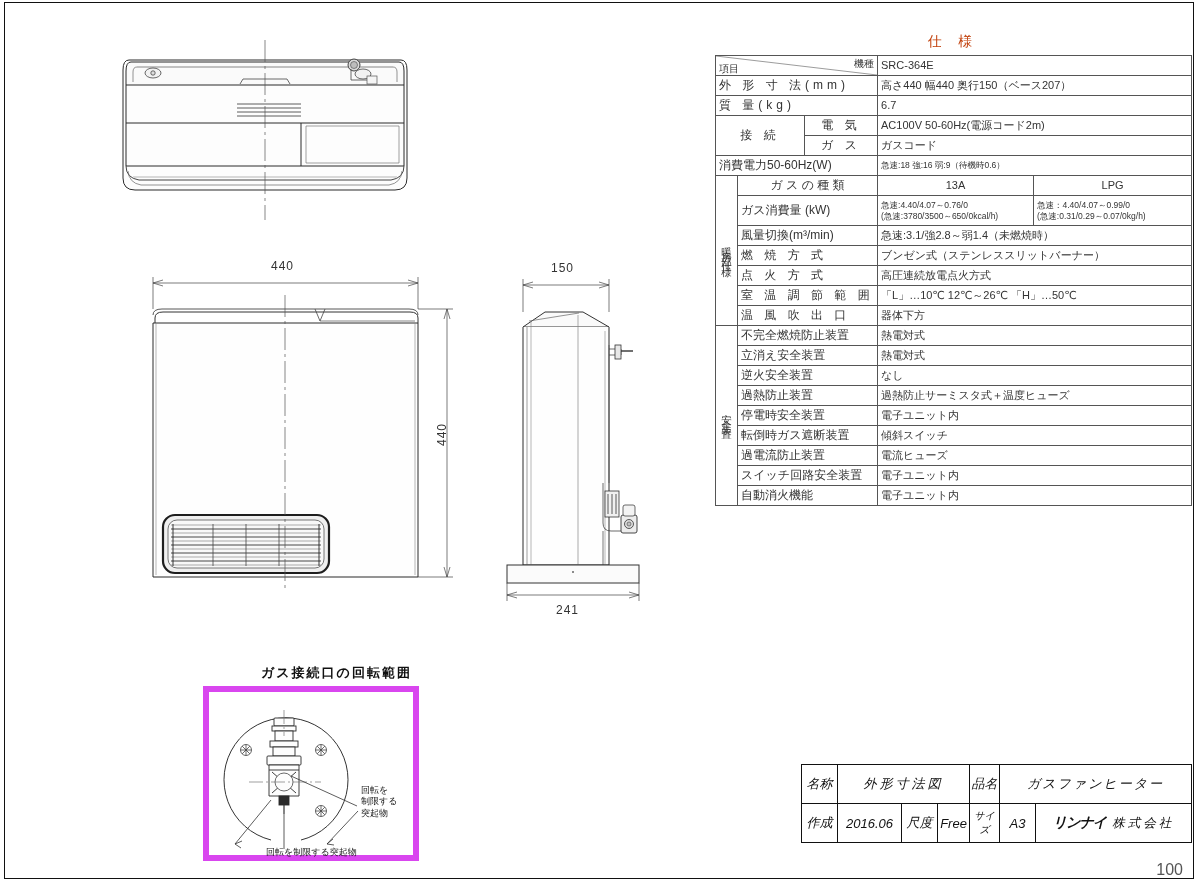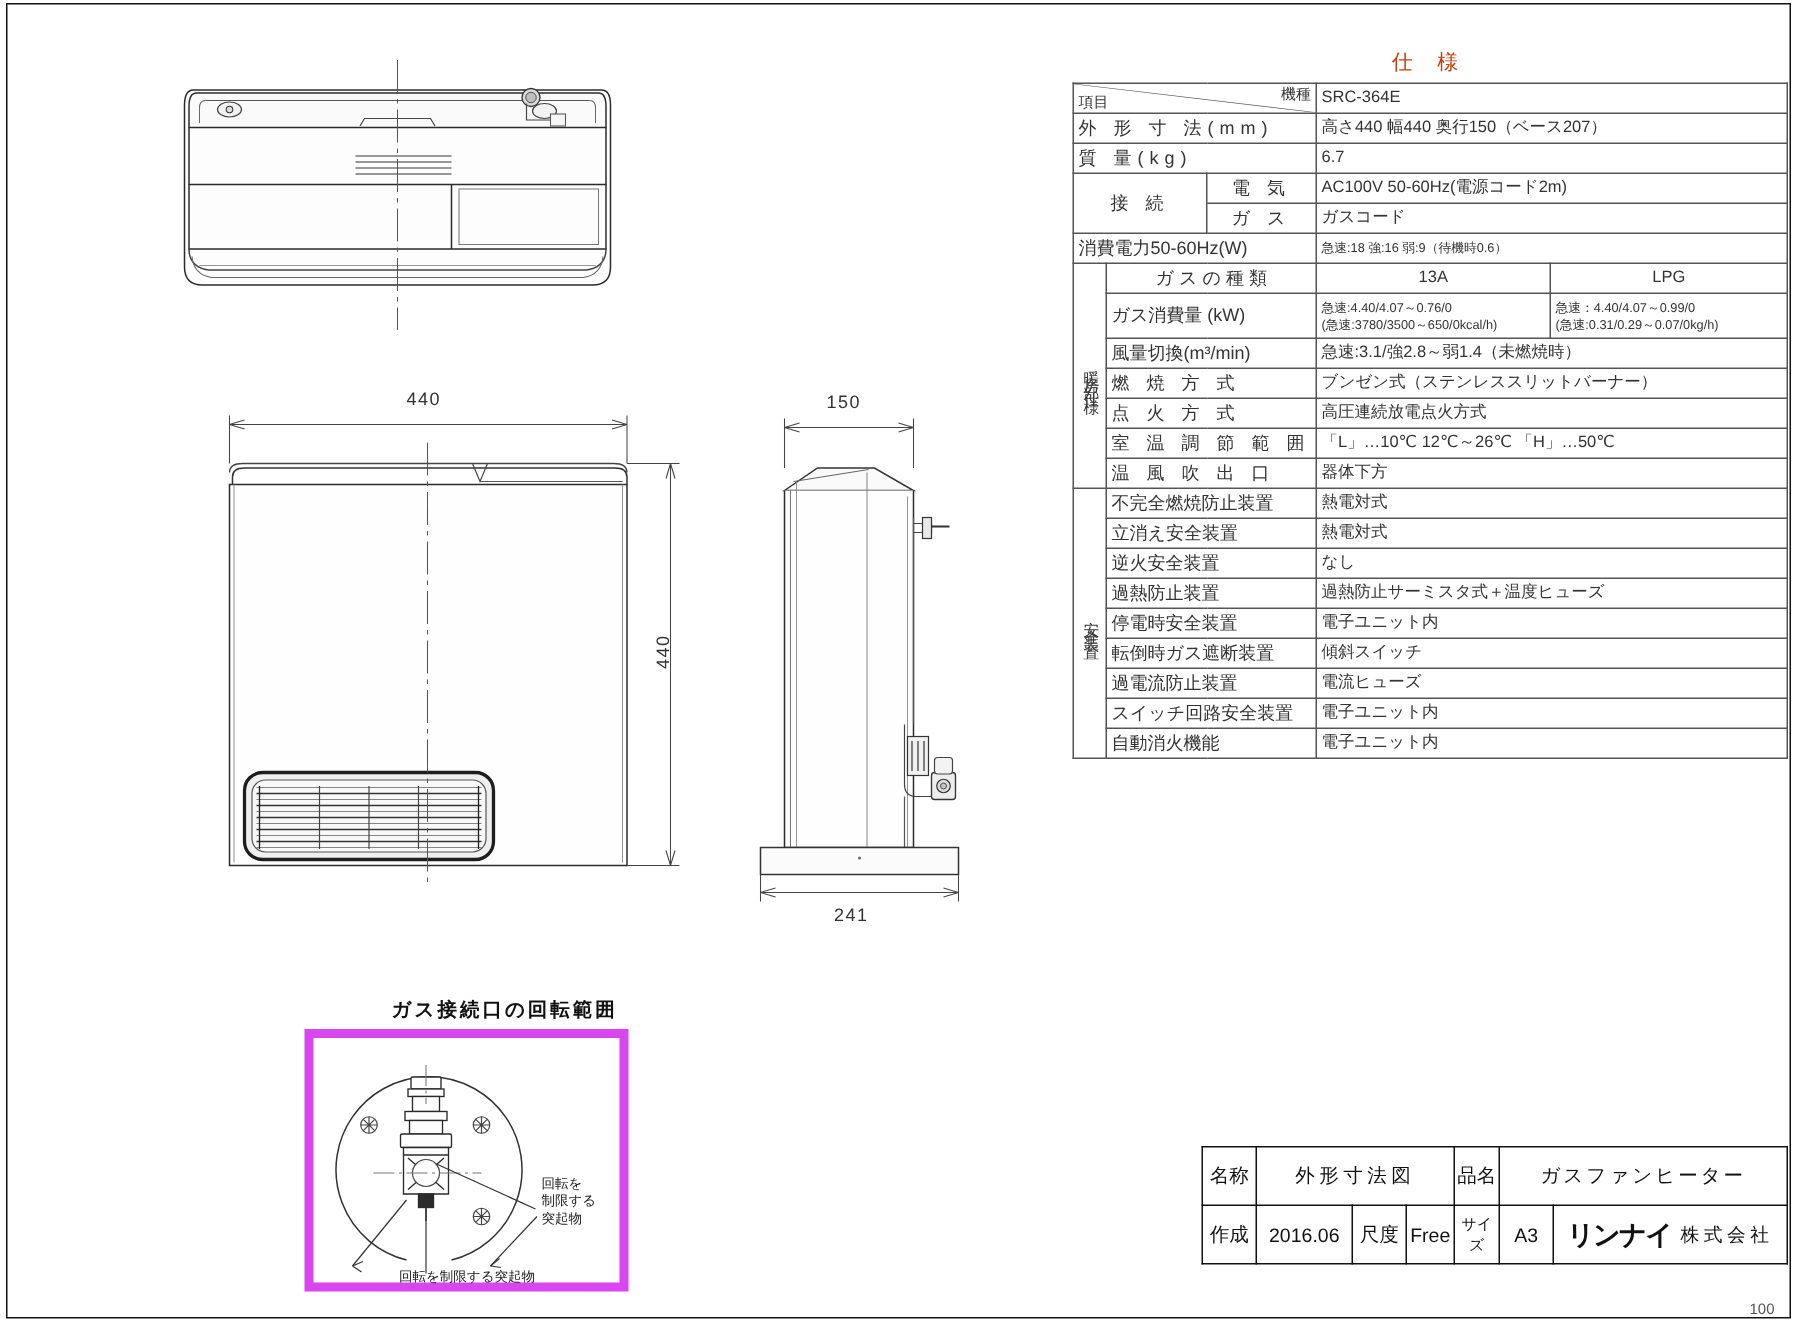--- a/index.html
+++ b/index.html
@@ -31,30 +31,30 @@
   td.c{text-align:center;}
   .corner{position:relative;height:40px;}
   .corner .kishu{position:absolute;right:3px;top:2px;font-size:10px;margin-left:12px;}
   .corner .koumoku{position:absolute;left:3px;bottom:0;font-size:10px;}
   .corner svg{position:absolute;left:0;top:0;width:100%;height:100%;}
 
   
   #titleblock{position:absolute;left:796px;top:761px;width:390px;height:114px;}
   table.tb{border-collapse:collapse;width:390px;table-layout:fixed;}
   table.tb td{border:1.1px solid #111;padding:0;height:38px;text-align:center;
-     vertical-align:middle;font-size:13px;color:#111;}
+     vertical-align:middle;font-size:13px;color:#111;font-style:italic;}
   td.tb-k{font-size:12.5px;letter-spacing:0px;}
   td.tb-model{font-size:15px;letter-spacing:1px;}
   td.tb-name{font-size:15px;letter-spacing:3px;}
   td.tb-prod{font-size:13px;letter-spacing:2px;}
   .logo{display:flex;align-items:center;justify-content:center;gap:6px;}
-  .logo .mark{font-weight:bold;font-size:18px;letter-spacing:-1px;
+  .logo .mark{font-weight:bold;font-size:14px;letter-spacing:-1px;
      font-family:"DejaVu Sans","Liberation Sans",sans-serif;}
   .logo .kk{font-size:12.5px;letter-spacing:3px;}
-  #pageno{position:absolute;right:8px;bottom:-1px;font-size:10px;color:#555;}
+  #pageno{position:absolute;right:8px;bottom:-1px;font-size:16px;color:#555;}
 
   
   #rot-title{position:absolute;left:212px;top:661px;width:220px;height:18px;
      font-size:13px;font-weight:bold;letter-spacing:2px;color:#111;margin-left:44px;}
   #rot-box{position:absolute;left:198px;top:683px;width:216px;height:175px;
      border:6px solid #d946ef;box-sizing:border-box;background:#fff;}
   .rot-cap{position:absolute;font-size:9px;color:#222;line-height:1.25;}
 
   
   .dim{position:absolute;font-size:12px;color:#333;letter-spacing:1px;}

